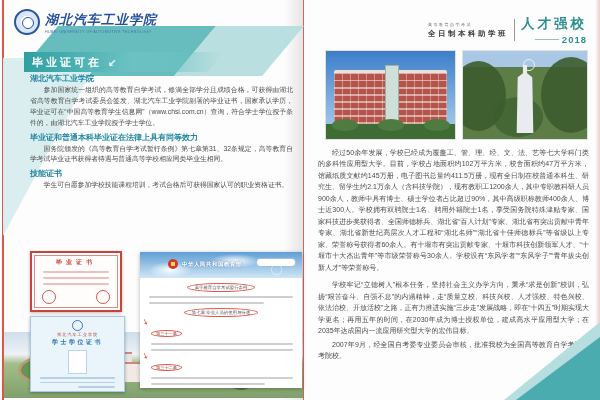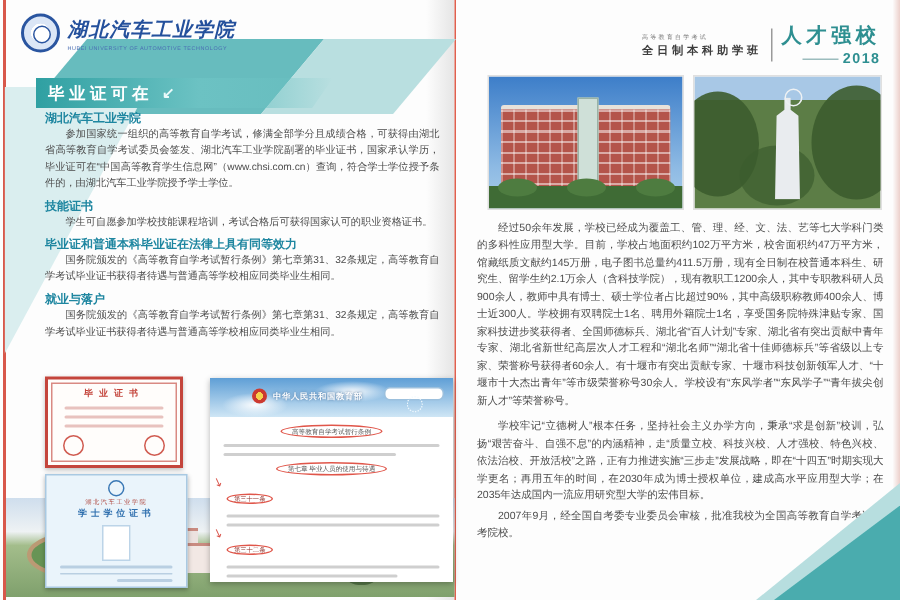--- a/index.html
+++ b/index.html
@@ -166,30 +166,26 @@
       <span class="banner-title">毕业证可在</span>
       <span class="corner-arrow">↙</span>
     </div>
 
     <div class="sections">
       <section>
         <h3>湖北汽车工业学院</h3>
         <p>参加国家统一组织的高等教育自学考试，修满全部学分且成绩合格，可获得由湖北省高等教育自学考试委员会签发、湖北汽车工业学院副署的毕业证书，国家承认学历，毕业证可在“中国高等教育学生信息网”（www.chsi.com.cn）查询，符合学士学位授予条件的，由湖北汽车工业学院授予学士学位。</p>
       </section>
       <section>
-        <h3>技能证书</h3>
-        <p>学生可自愿参加学校技能课程培训，考试合格后可获得国家认可的职业资格证书。</p>
-      </section>
-      <section>
         <h3>毕业证和普通本科毕业证在法律上具有同等效力</h3>
         <p>国务院颁发的《高等教育自学考试暂行条例》第七章第31、32条规定，高等教育自学考试毕业证书获得者待遇与普通高等学校相应同类毕业生相同。</p>
       </section>
       <section>
-        <h3>就业与落户</h3>
-        <p>国务院颁发的《高等教育自学考试暂行条例》第七章第31、32条规定，高等教育自学考试毕业证书获得者待遇与普通高等学校相应同类毕业生相同。</p>
+        <h3>技能证书</h3>
+        <p>学生可自愿参加学校技能课程培训，考试合格后可获得国家认可的职业资格证书。</p>
       </section>
     </div>
 
     <div class="campus-photo">
       <div class="cp-track"></div>
       <div class="cp-bldg cp-b1"></div>
       <div class="cp-bldg cp-b2"></div>
       <div class="cp-bldg cp-b3"></div>
       <div class="cp-pool"></div>
       <div class="cp-tree cp-t1"></div>

